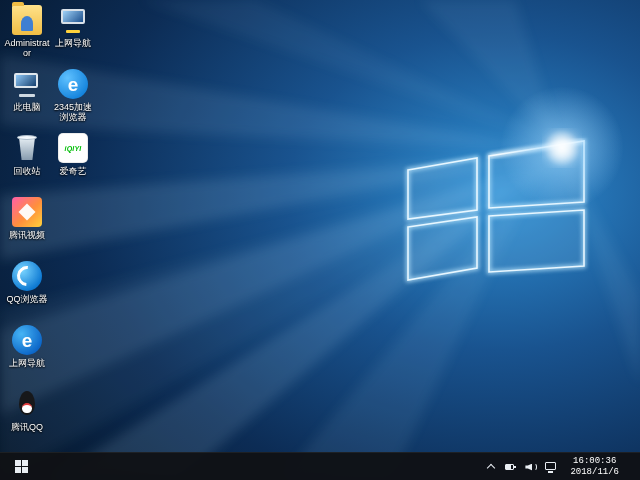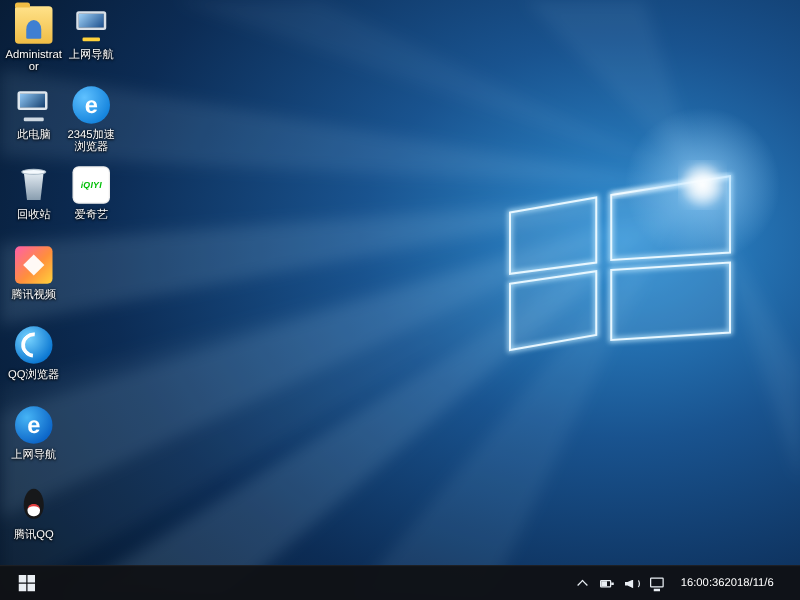--- a/index.html
+++ b/index.html
@@ -73,21 +73,21 @@
   .tray{margin-left:auto;display:flex;align-items:center;gap:8px;padding-right:2px;}
   .tray-icon{width:12px;height:12px;position:relative;display:block;}
   .tray-icon::before,.tray-icon::after{content:"";position:absolute;box-sizing:border-box;}
   .t-chevron::before{left:3px;top:4px;width:6px;height:6px;border-left:1.5px solid #e9eef3;border-top:1.5px solid #e9eef3;transform:rotate(45deg);}
   .t-battery::before{left:0;top:3px;width:9px;height:6px;border:1px solid #e9eef3;border-radius:1px;background:linear-gradient(90deg,#e9eef3 70%,transparent 70%);}
   .t-battery::after{left:9px;top:5px;width:2px;height:2.5px;background:#e9eef3;}
   .t-speaker::before{left:0;top:3px;width:7px;height:7px;background:#e9eef3;clip-path:polygon(0 30%,35% 30%,100% 0,100% 100%,35% 70%,0 70%);}
   .t-speaker::after{left:5px;top:2.5px;width:7px;height:8px;border:1.5px solid #e9eef3;border-left-color:transparent;border-top-color:transparent;border-bottom-color:transparent;border-radius:50%;}
   .t-network::before{left:0;top:1px;width:11px;height:8px;border:1.5px solid #e9eef3;border-radius:1px;}
   .t-network::after{left:3px;bottom:0;width:5px;height:2px;background:#e9eef3;}
-  .clock{display:flex;flex-direction:row;justify-content:space-between;align-items:center;font-size:9px;line-height:10.5px;padding:0 5px;white-space:nowrap;}
+  .clock{display:flex;flex-direction:column;justify-content:space-between;align-items:center;font-size:9px;line-height:10.5px;padding:0 5px;white-space:nowrap;font-family:Liberation Mono, monospace;}
   .show-desktop{width:5px;border-left:1px solid rgba(255,255,255,.25);}
 </style>
 </head>
 <body>
 
 <div class="screen">
 
   <div class="wallpaper">
     <svg width="640" height="480" viewBox="0 0 640 480">
       <defs>

